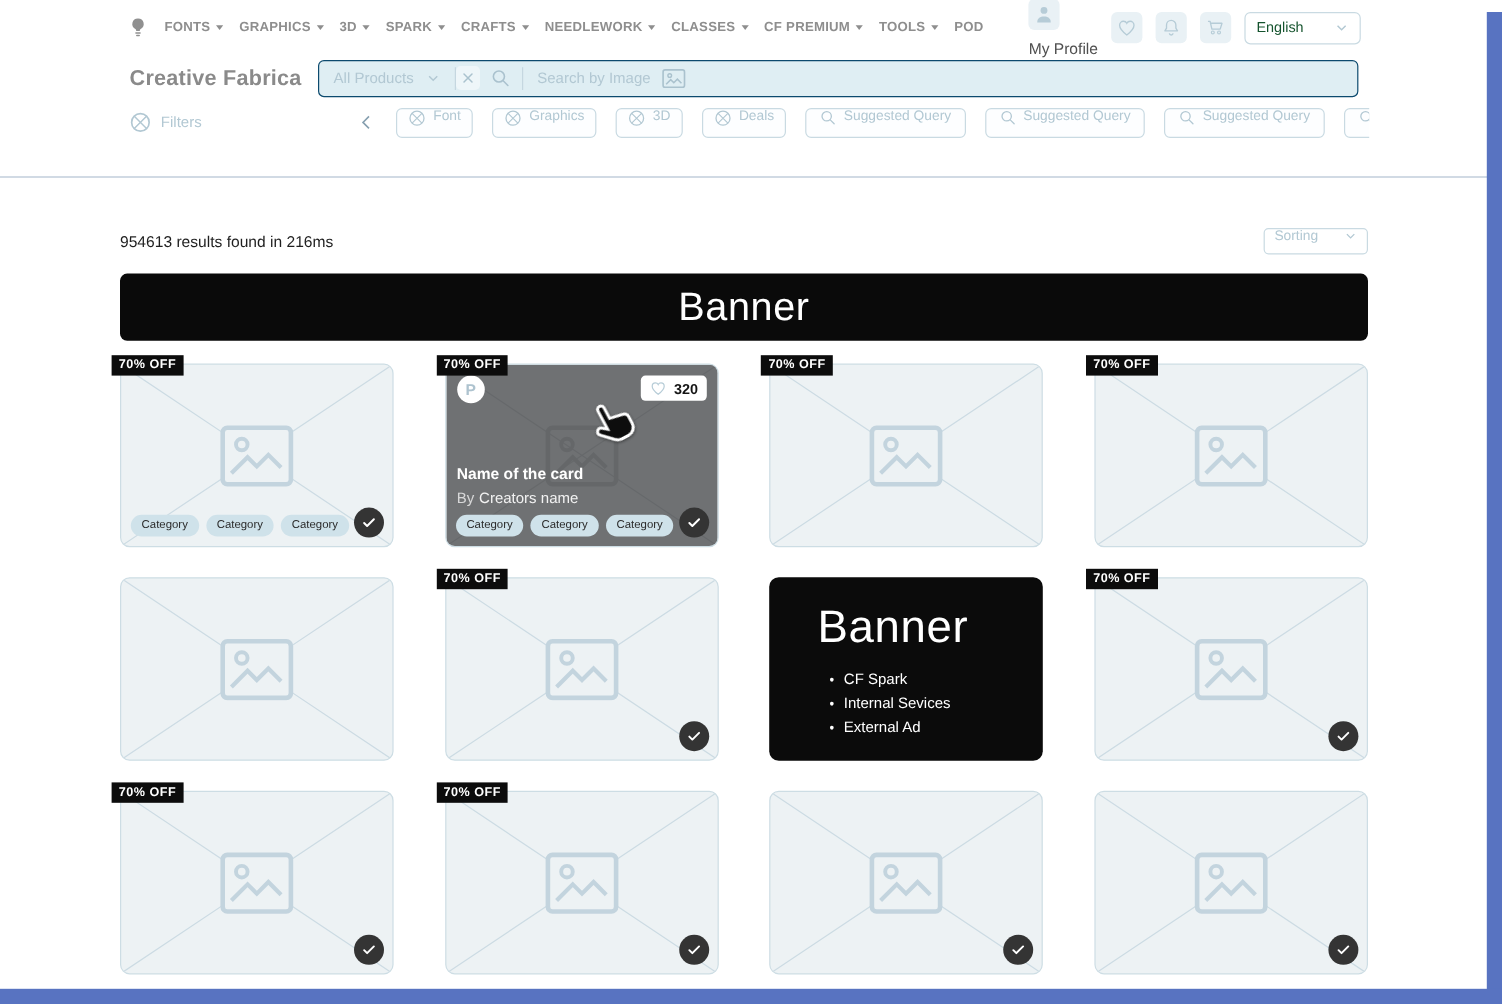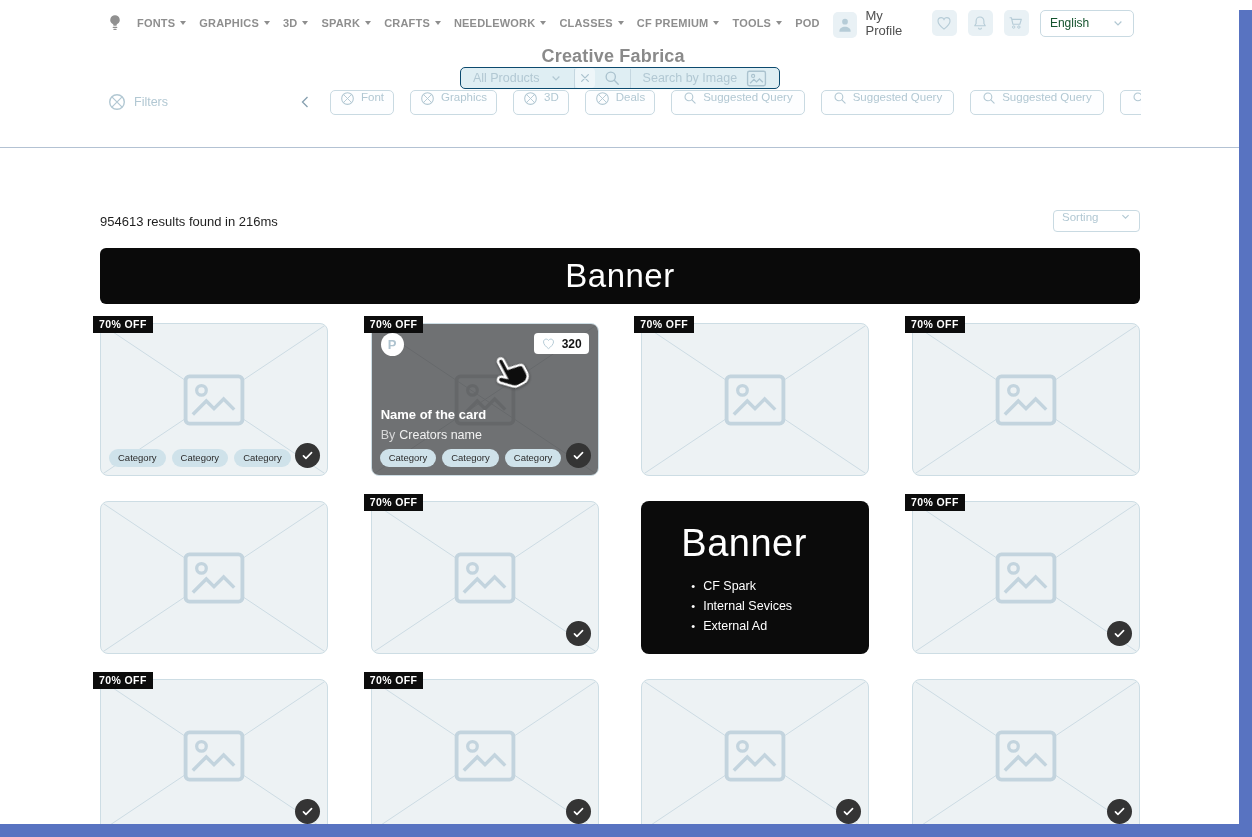--- a/index.html
+++ b/index.html
@@ -17,29 +17,29 @@
 
   
   header { height:148px; border-bottom:1px solid #b3c2d3; padding-left:108px; }
   .nav-row { display:flex; align-items:center; height:46px; width:1026px; gap:13px; }
   .bulb { width:14px; height:19px; flex:0 0 auto; margin-right:2px; }
   .nav-item { display:flex; align-items:center; gap:5px; font-weight:bold; font-size:11px;
               color:#8e8e8e; letter-spacing:.2px; cursor:pointer; white-space:nowrap; }
   .caret { width:0; height:0; border-left:3.5px solid transparent; border-right:3.5px solid transparent;
            border-top:4.5px solid #8e8e8e; display:inline-block; }
   .nav-right { margin-left:auto; display:flex; align-items:center; gap:11px; }
-  .profile { display:flex; align-items:flex-end; gap:8px; }
+  .profile { display:flex; align-items:flex-start; gap:8px;flex-direction:column; }
   .profile-label { font-size:13px; color:#4f4f4f; }
   .icon-box { width:26px; height:26px; border-radius:5px; background:#e9f1f5;
               display:flex; align-items:center; justify-content:center; cursor:pointer; }
   .lang-select { width:97px; height:27px; border:1px solid #c9dae2; border-radius:5px;
                  display:flex; align-items:center; justify-content:space-between; padding:0 9px;
                  color:#14532d; font-size:12px; cursor:pointer; background:#fff; }
 
-  .search-row { display:flex; align-items:center; height:38px; width:1024px;flex-direction:column; }
+  .search-row { display:flex; align-items:center; height:38px; width:1024px; }
   .logo { font-size:18px; font-weight:bold; color:#8a8a8a; letter-spacing:.2px; width:157px; flex:0 0 auto; }
   .search-bar { flex:1; height:31px; background:#dfeef3; border-radius:5px; display:flex; align-items:center;
                 border:1px solid #0c4a6e; }
   .scope { display:flex; align-items:center; gap:10px; padding:0 12px; color:#b2c8d3; font-size:12.5px;
            cursor:pointer; flex:0 0 auto; }
   .vdiv { width:1px; height:19px; background:#c5d7e0; flex:0 0 auto; }
   .query-input { flex:1; border:none; background:transparent; font-size:12.5px; color:#333;
                  padding:0 12px; outline:none; font-family:"Liberation Sans", sans-serif; }
   .clear-btn { width:20px; height:20px; background:#eef6f9; border-radius:4px; display:flex;
                align-items:center; justify-content:center; margin-right:9px; cursor:pointer; flex:0 0 auto; }
@@ -51,21 +51,21 @@
   .filters { display:flex; align-items:center; gap:8px; color:#b2c8d3; font-size:12.5px;
              width:192px; flex:0 0 auto; cursor:pointer; }
   .chev-left { width:14px; margin-right:16px; flex:0 0 auto; display:flex; cursor:pointer; }
   .chip { display:flex; align-items:flex-start; gap:6px; border:1px solid #c9dae2; border-radius:5px;
           background:#fdfeff; color:#b2c8d3; font-size:11.5px; height:25px; padding:0 9px;
           white-space:nowrap; flex:0 0 auto; margin-right:16px; cursor:pointer; }
   .chip.suggested { padding:0 11px; }
 
   
   main { margin-left:100px; width:1040px; }
-  .results-row { margin-top:62px; height:22px; display:flex; align-items:center; justify-content:space-between; }
+  .results-row { margin-top:42px; height:22px; display:flex; align-items:center; justify-content:space-between; }
   .results-text { font-size:13px; color:#1f1f1f; }
   .sorting { width:87px; height:22px; border:1px solid #c9dae2; border-radius:4px; background:#fff;
              color:#b2c8d3; font-size:11.5px; display:flex; align-items:flex-start;
              justify-content:space-between; padding:0 8px; cursor:pointer; }
   .top-banner { margin-top:16px; height:56px; background:#0a0a0a; border-radius:6px; display:flex;
                 align-items:center; justify-content:center; color:#fff; font-size:33px; letter-spacing:.5px; }
 
   
   .grid { margin-top:19px; display:grid; grid-template-columns:repeat(4,228px);
           justify-content:space-between; row-gap:25px; }

